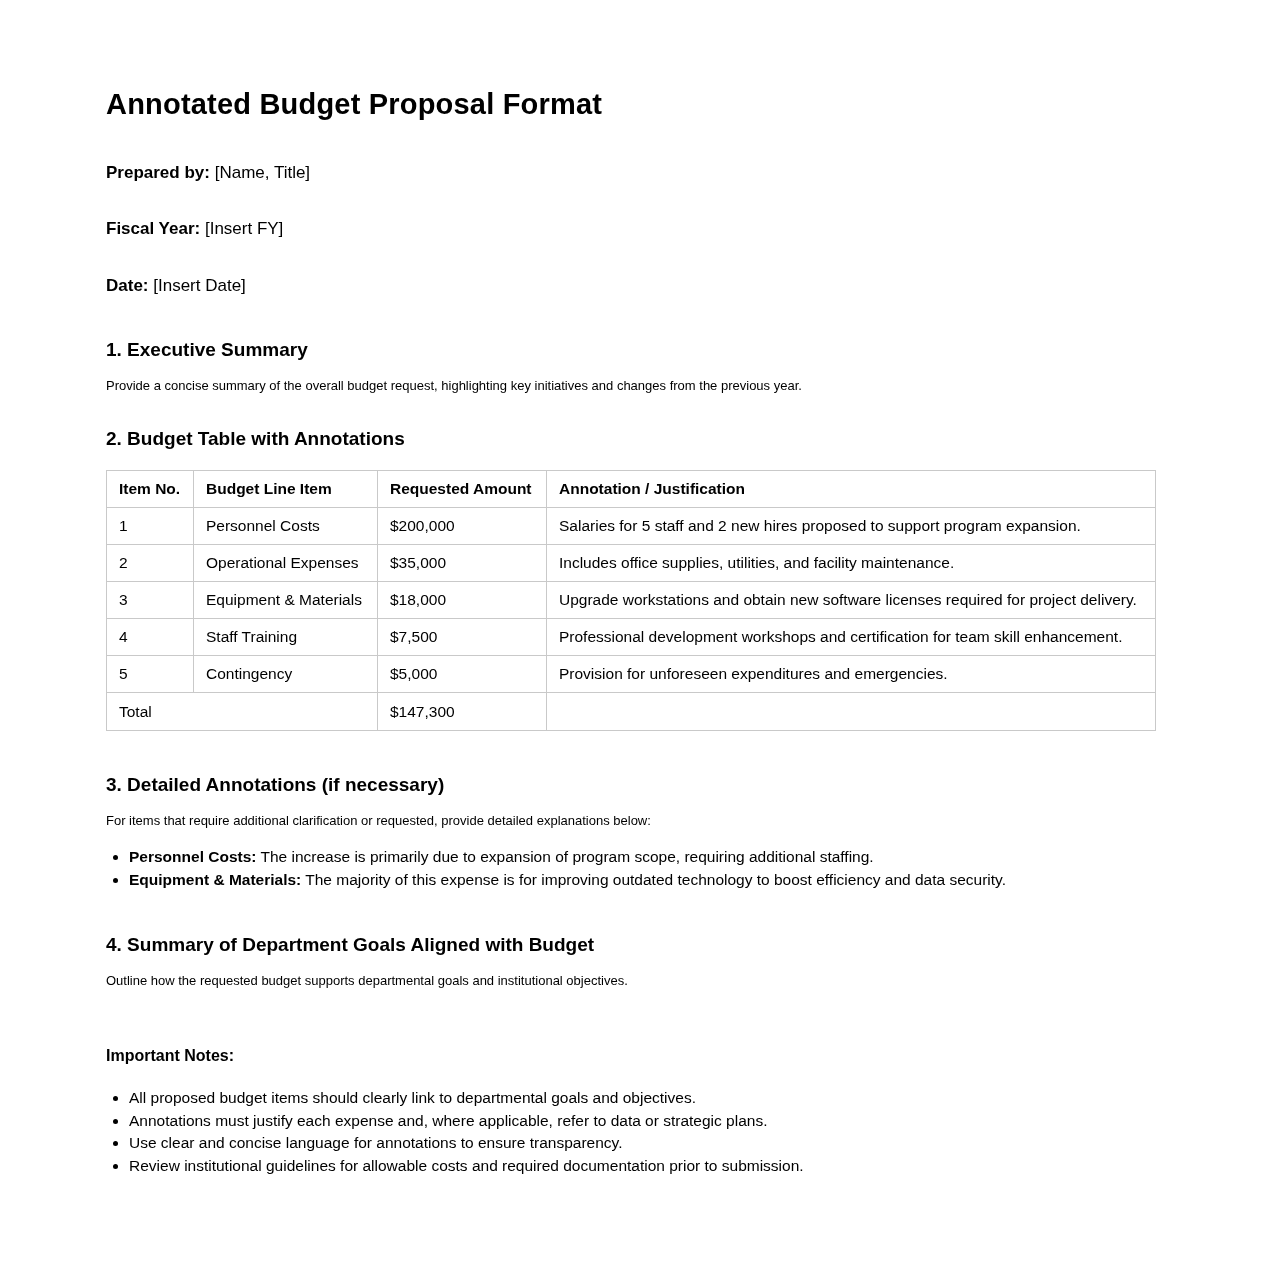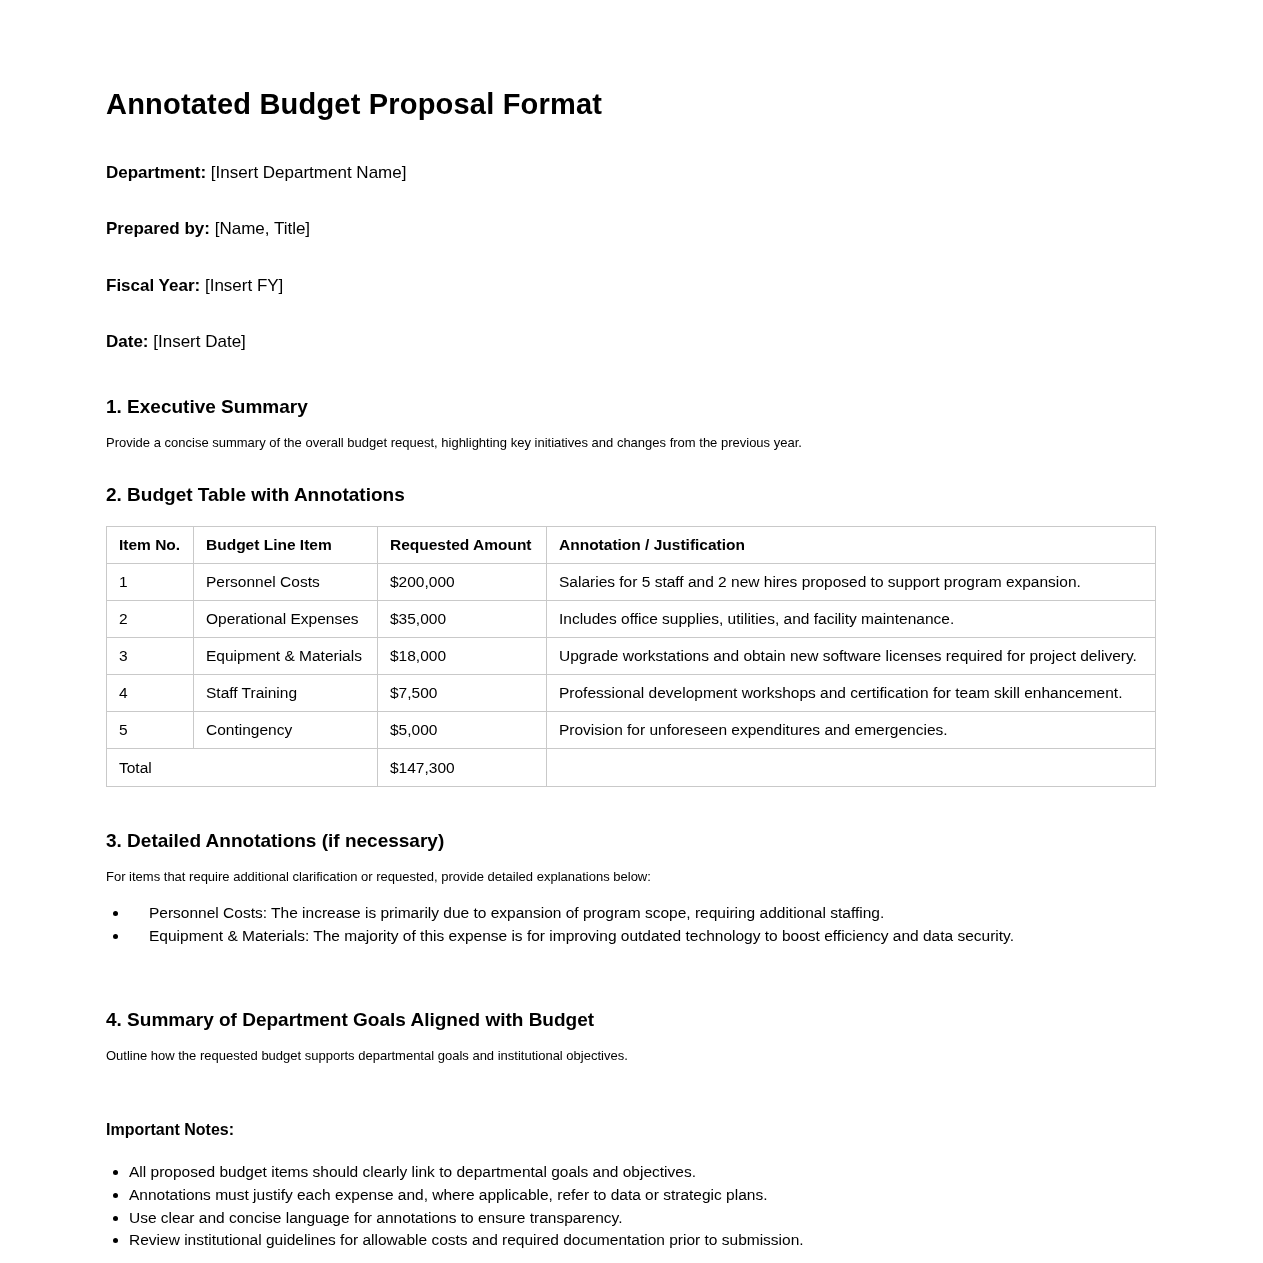--- a/index.html
+++ b/index.html
@@ -33,21 +33,21 @@
     font-size: 19px;
     font-weight: 700;
     margin: 0 0 17px 0;
   }
   .section { margin-bottom: 0; }
   p.body-text {
     font-size: 13px;
     line-height: 1.3;
     margin: 0 0 33px 0;
   }
-  .sec-gap-lg { margin-top: 62px; }
+  .sec-gap-lg { margin-top: 44px; }
   .sec-gap-md { margin-top: 43px; }
 
   table.budget-table {
     border-collapse: collapse;
     width: 1050px;
     margin: 0 0 43px 0;
   }
   table.budget-table th,
   table.budget-table td {
     border: 1px solid #c9c9c9;
@@ -65,38 +65,37 @@
   tr.total-row td { font-weight: 400; }
   tr.total-row td { height: 38px; }
 
   ul.doc-list {
     margin: 0 0 0 0;
     padding-left: 23px;
     font-size: 15.5px;
     line-height: 1.33;
   }
   ul.doc-list li { margin: 0 0 2px 0; }
-  ul.doc-list .li-label { font-weight: 400; margin-left: 20px; }
+  ul.doc-list .li-label { font-weight: 700; }
   .annotations-list { margin-bottom: 0; }
 
   h3.notes-heading {
     font-size: 16px;
     font-weight: 700;
     margin: 57px 0 23px 0;
   }
   .notes-list li { margin-bottom: 1px; }
 </style>
 </head>
 <body>
 
 <div class="page">
 
   <h1 class="doc-title">Annotated Budget Proposal Format</h1>
 
-  <p class="meta-line"><span class="meta-label">Department:</span> <span>[Insert Department Name]</span></p>
   <p class="meta-line"><span class="meta-label">Prepared by:</span> <span>[Name, Title]</span></p>
   <p class="meta-line"><span class="meta-label">Fiscal Year:</span> <span>[Insert FY]</span></p>
   <p class="meta-line"><span class="meta-label">Date:</span> <span>[Insert Date]</span></p>
 
   <div class="section sec-gap-md">
     <h2 class="section-heading">1. Executive Summary</h2>
     <p class="body-text">Provide a concise summary of the overall budget request, highlighting key initiatives and changes from the previous year.</p>
   </div>
 
   <div class="section" style="margin-top:20px;">

